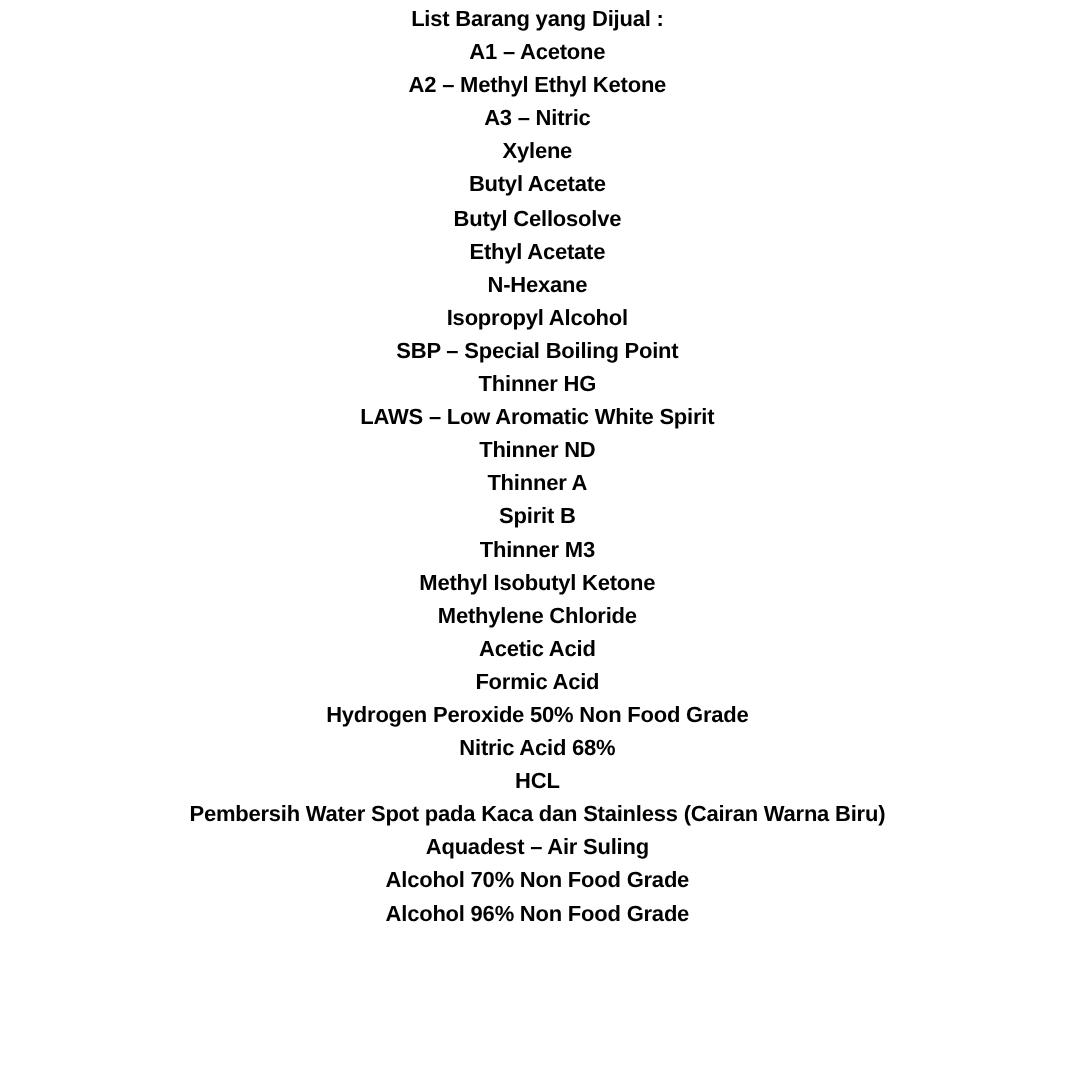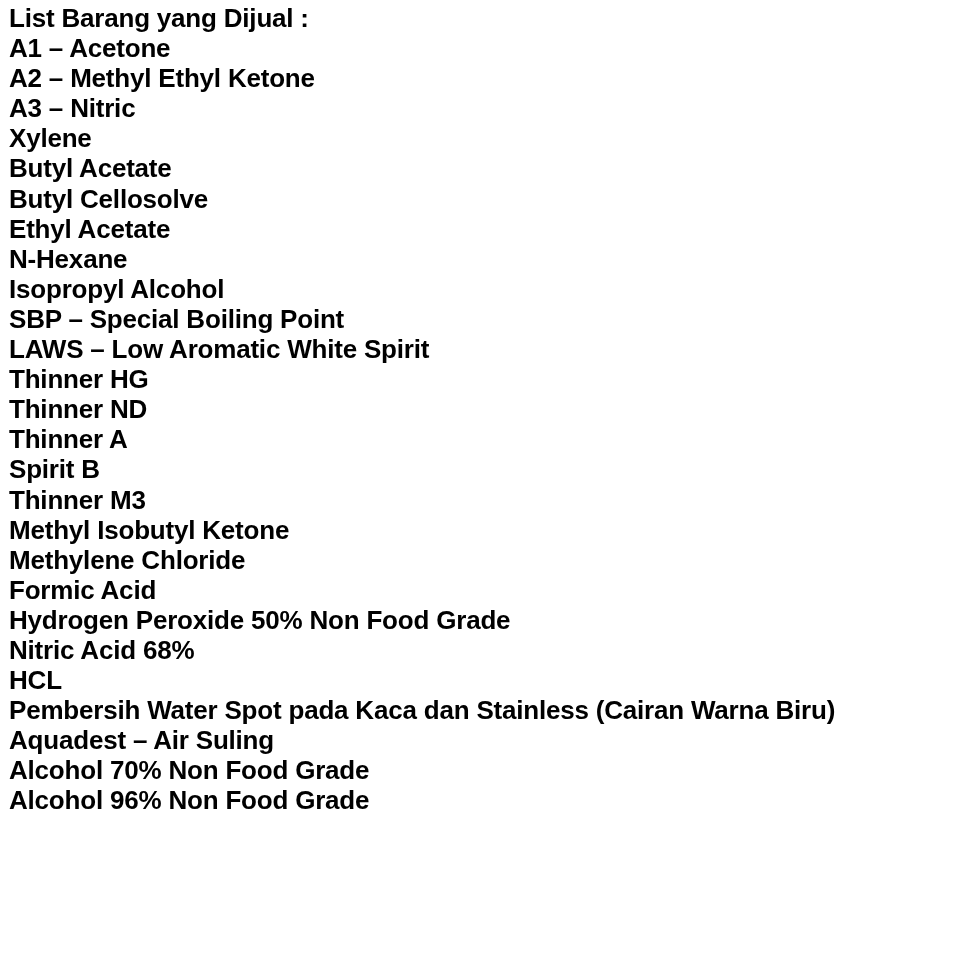--- a/index.html
+++ b/index.html
@@ -10,52 +10,54 @@
   body {
     width: 968px;
     height: 968px;
     overflow: hidden;
     font-family: "Liberation Sans", "DejaVu Sans", sans-serif;
   }
   .doc {
     padding: 3px 0 0 9px;
   }
   .line {
-    font-size: 26px;
+    font-size: 20px;
     font-weight: bold;
     color: #000000;
     line-height: 30.1px;
     white-space: nowrap;
     letter-spacing: -0.2px;
+    text-align: center;
   }
 </style>
 </head>
 <body>
 
 <div class="doc">
   <div class="line">List Barang yang Dijual :</div>
   <div id="list-container">
       <div class="line">A1 – Acetone</div>
       <div class="line">A2 – Methyl Ethyl Ketone</div>
       <div class="line">A3 – Nitric</div>
       <div class="line">Xylene</div>
       <div class="line">Butyl Acetate</div>
       <div class="line">Butyl Cellosolve</div>
       <div class="line">Ethyl Acetate</div>
       <div class="line">N-Hexane</div>
       <div class="line">Isopropyl Alcohol</div>
       <div class="line">SBP – Special Boiling Point</div>
+      <div class="line">Thinner HG</div>
       <div class="line">LAWS – Low Aromatic White Spirit</div>
-      <div class="line">Thinner HG</div>
       <div class="line">Thinner ND</div>
       <div class="line">Thinner A</div>
       <div class="line">Spirit B</div>
       <div class="line">Thinner M3</div>
       <div class="line">Methyl Isobutyl Ketone</div>
       <div class="line">Methylene Chloride</div>
+      <div class="line">Acetic Acid</div>
       <div class="line">Formic Acid</div>
       <div class="line">Hydrogen Peroxide 50% Non Food Grade</div>
       <div class="line">Nitric Acid 68%</div>
       <div class="line">HCL</div>
       <div class="line">Pembersih Water Spot pada Kaca dan Stainless (Cairan Warna Biru)</div>
       <div class="line">Aquadest – Air Suling</div>
       <div class="line">Alcohol 70% Non Food Grade</div>
       <div class="line">Alcohol 96% Non Food Grade</div>
     </div>
 </div>

